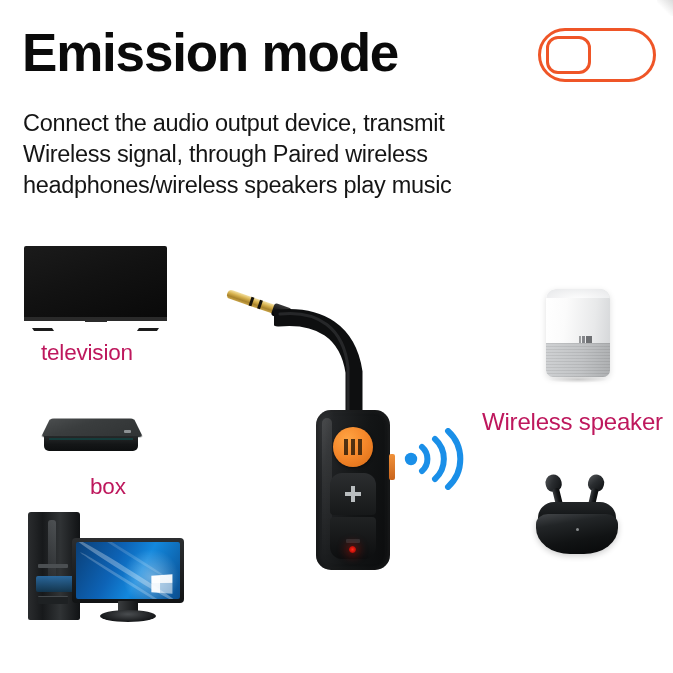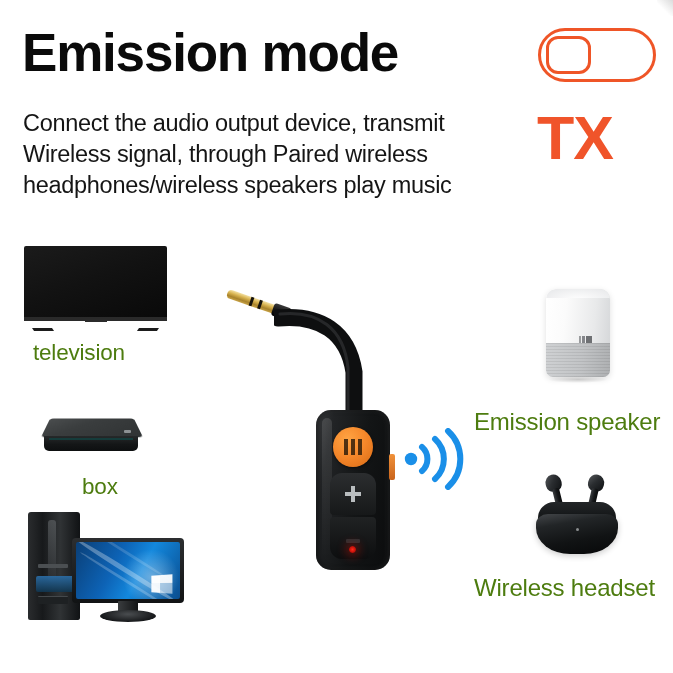--- a/index.html
+++ b/index.html
@@ -79,23 +79,24 @@
     width: 16px;
     height: 16px;
     background: linear-gradient(225deg, #cfcfcf 0%, #ffffff 60%);
     opacity: .75;
   }
 
   
   .caption {
     position: absolute;
     font-size: 22.5px;
-    color: #4d7c0f;
+    color: #be185d;
     letter-spacing: -0.2px;
     white-space: nowrap;
+    margin-left: 8px;
   }
   .caption.big { font-size: 24px; }
 
   
   #tv { position: absolute; left: 24px; top: 246px; width: 143px; height: 82px; }
   #tv-screen {
     position: absolute; left: 0; top: 0; width: 143px; height: 74px;
     background: linear-gradient(160deg,#1b1b1b 0%, #121212 45%, #090909 100%);
     border-radius: 2px;
   }
@@ -359,21 +360,20 @@
   <div id="subtitle">
     <span>Connect the audio output device, transmit</span>
     <span>Wireless signal, through Paired wireless</span>
     <span>headphones/wireless speakers play music</span>
   </div>
 
   <div id="toggle">
     <div id="toggle-knob"></div>
   </div>
 
-  <div id="tx-label">TX</div>
 
   <div id="tv">
     <div id="tv-screen"></div>
     <div id="tv-bezel-bottom"></div>
     <div id="tv-stand-center"></div>
     <div class="tv-leg" id="tv-leg-l"></div>
     <div class="tv-leg" id="tv-leg-r"></div>
   </div>
   <div class="caption" style="left:33px; top:340px;">television</div>
 
@@ -452,31 +452,30 @@
   </div>
 
   <div id="speaker">
     <div id="spk-body">
       <div id="spk-top"></div>
       <div id="spk-indicator"></div>
       <div id="spk-grille"></div>
     </div>
     <div id="spk-shadow"></div>
   </div>
-  <div class="caption big" style="left:474px; top:408px;">Emission speaker</div>
+  <div class="caption big" style="left:474px; top:408px;">Wireless speaker</div>
 
   <div id="headset">
     <div class="bud" id="bud-l">
       <div class="bud-tip"></div>
       <div class="bud-stem"></div>
     </div>
     <div class="bud" id="bud-r">
       <div class="bud-tip"></div>
       <div class="bud-stem"></div>
     </div>
     <div id="case-back"></div>
     <div id="case-front">
       <div id="case-dot"></div>
     </div>
   </div>
-  <div class="caption big" style="left:474px; top:574px;">Wireless headset</div>
 
 </div>
 
 </body></html>

